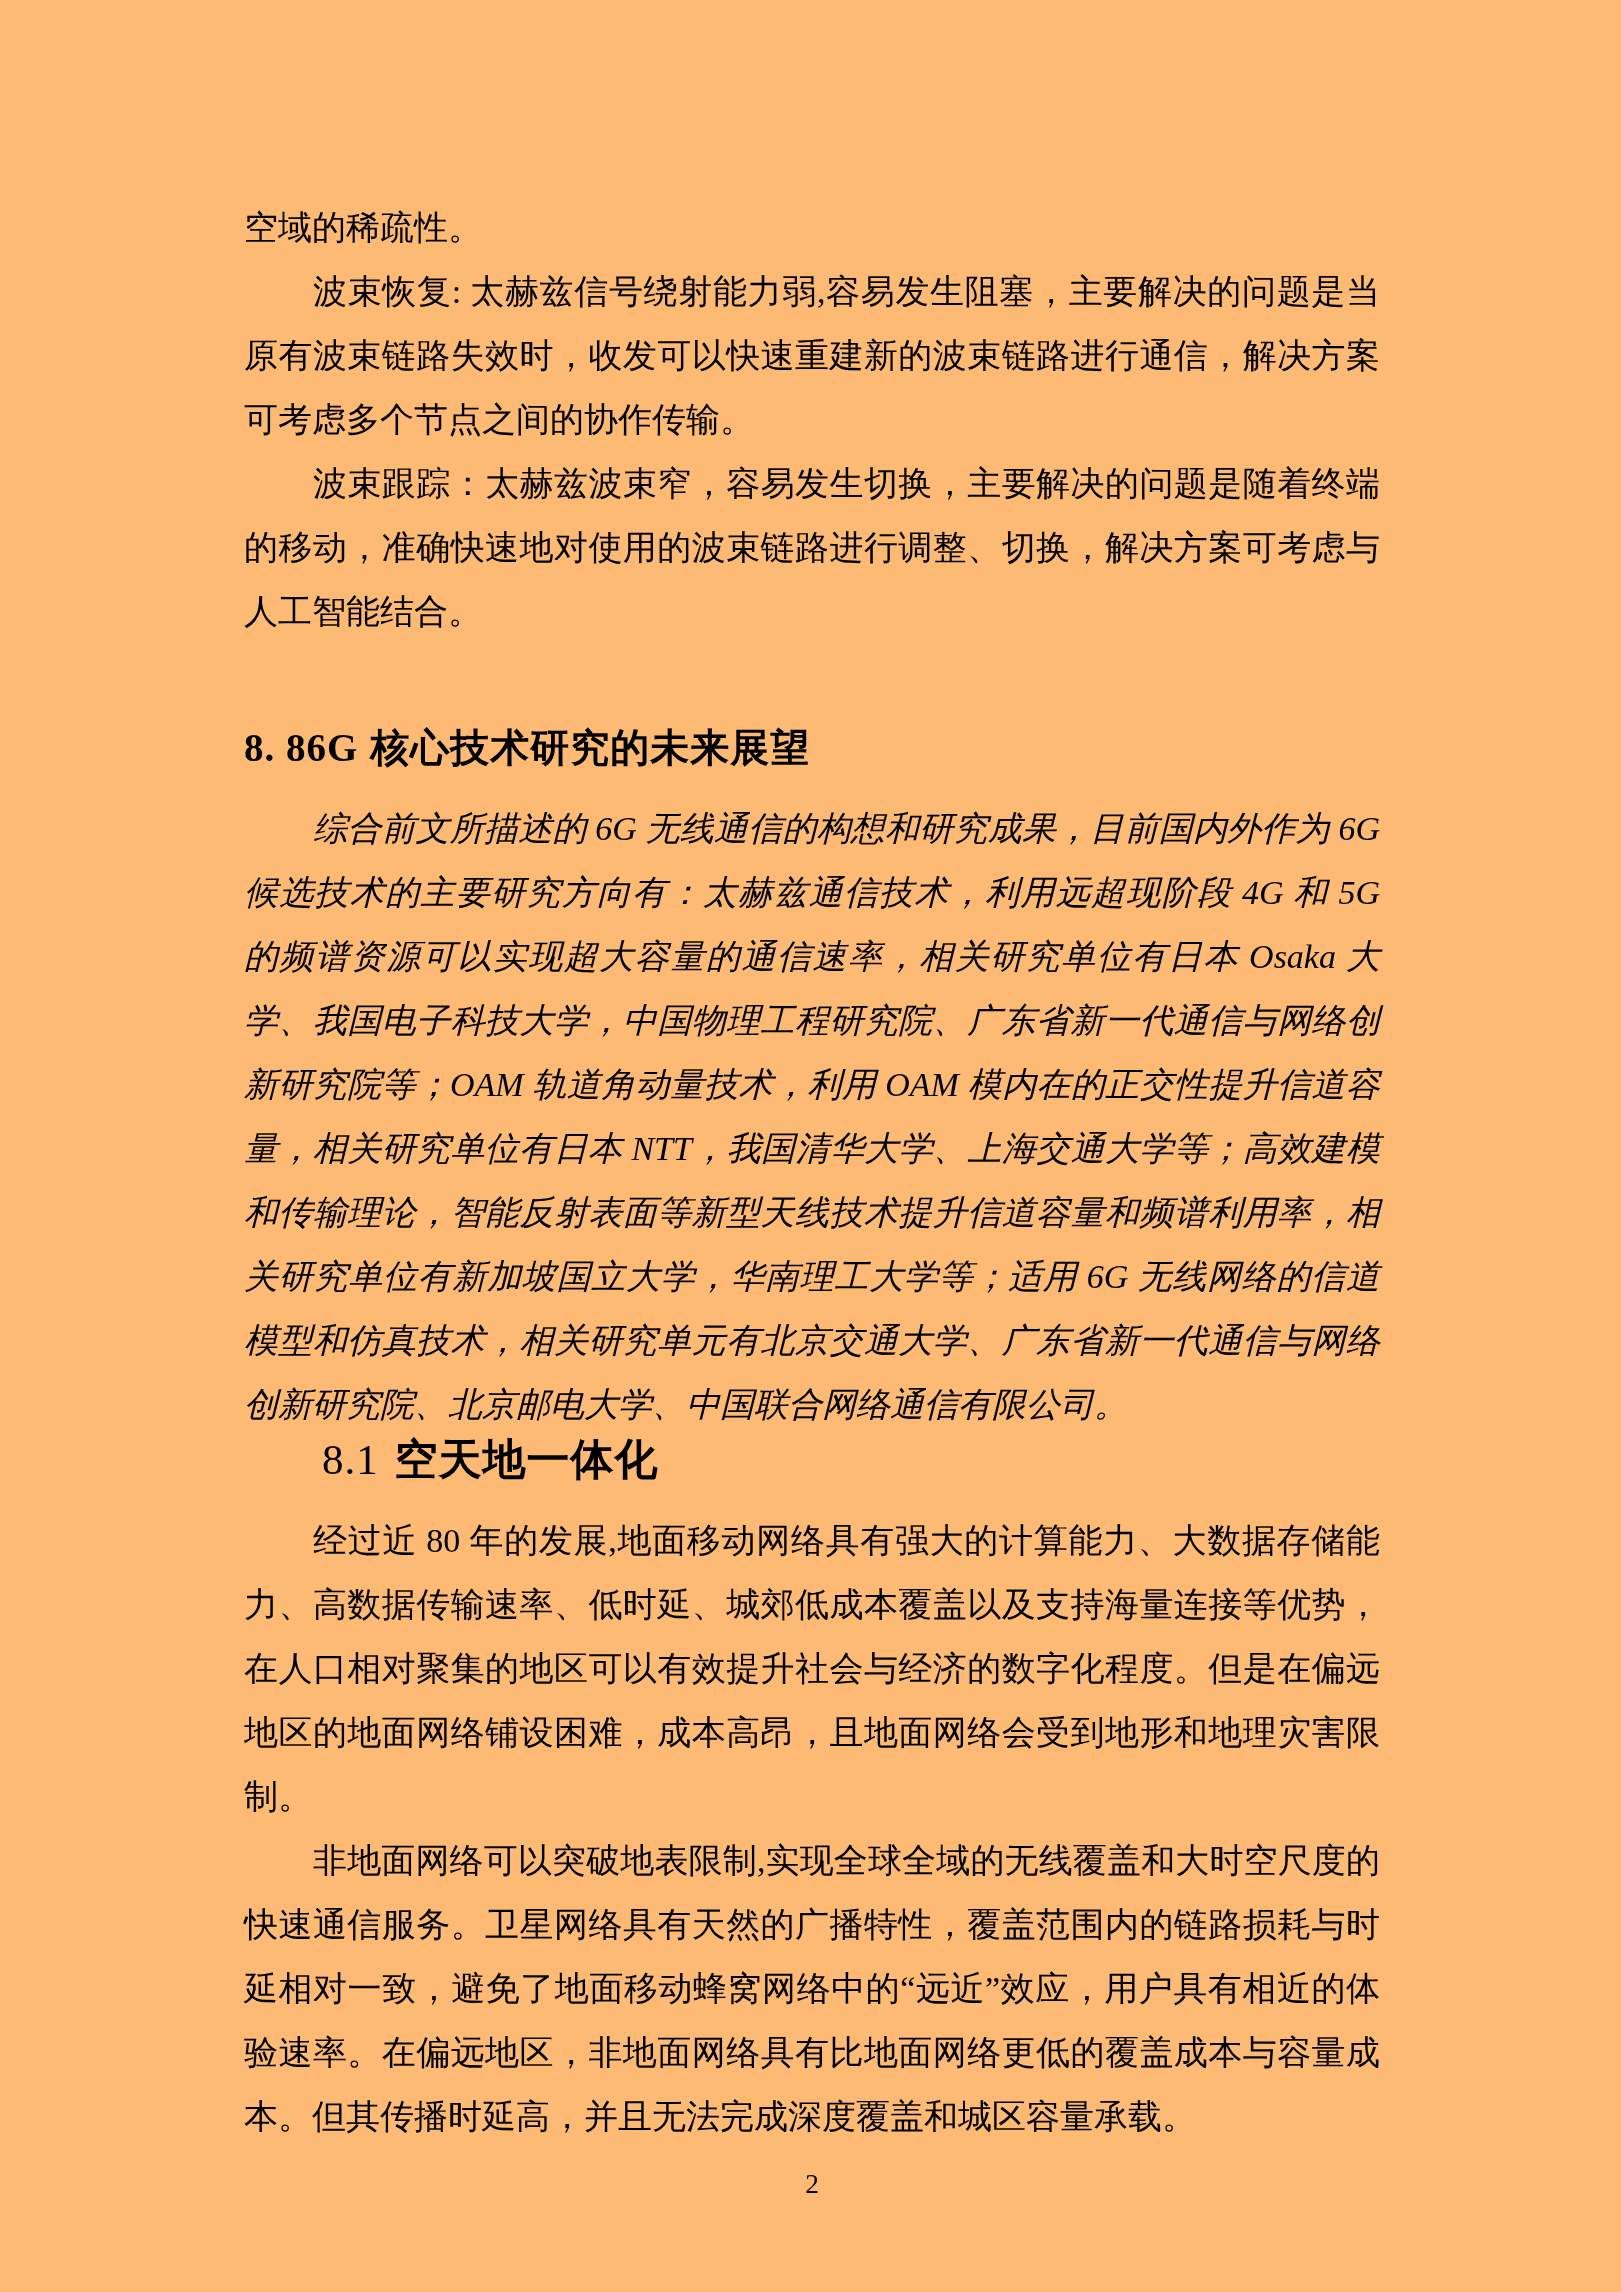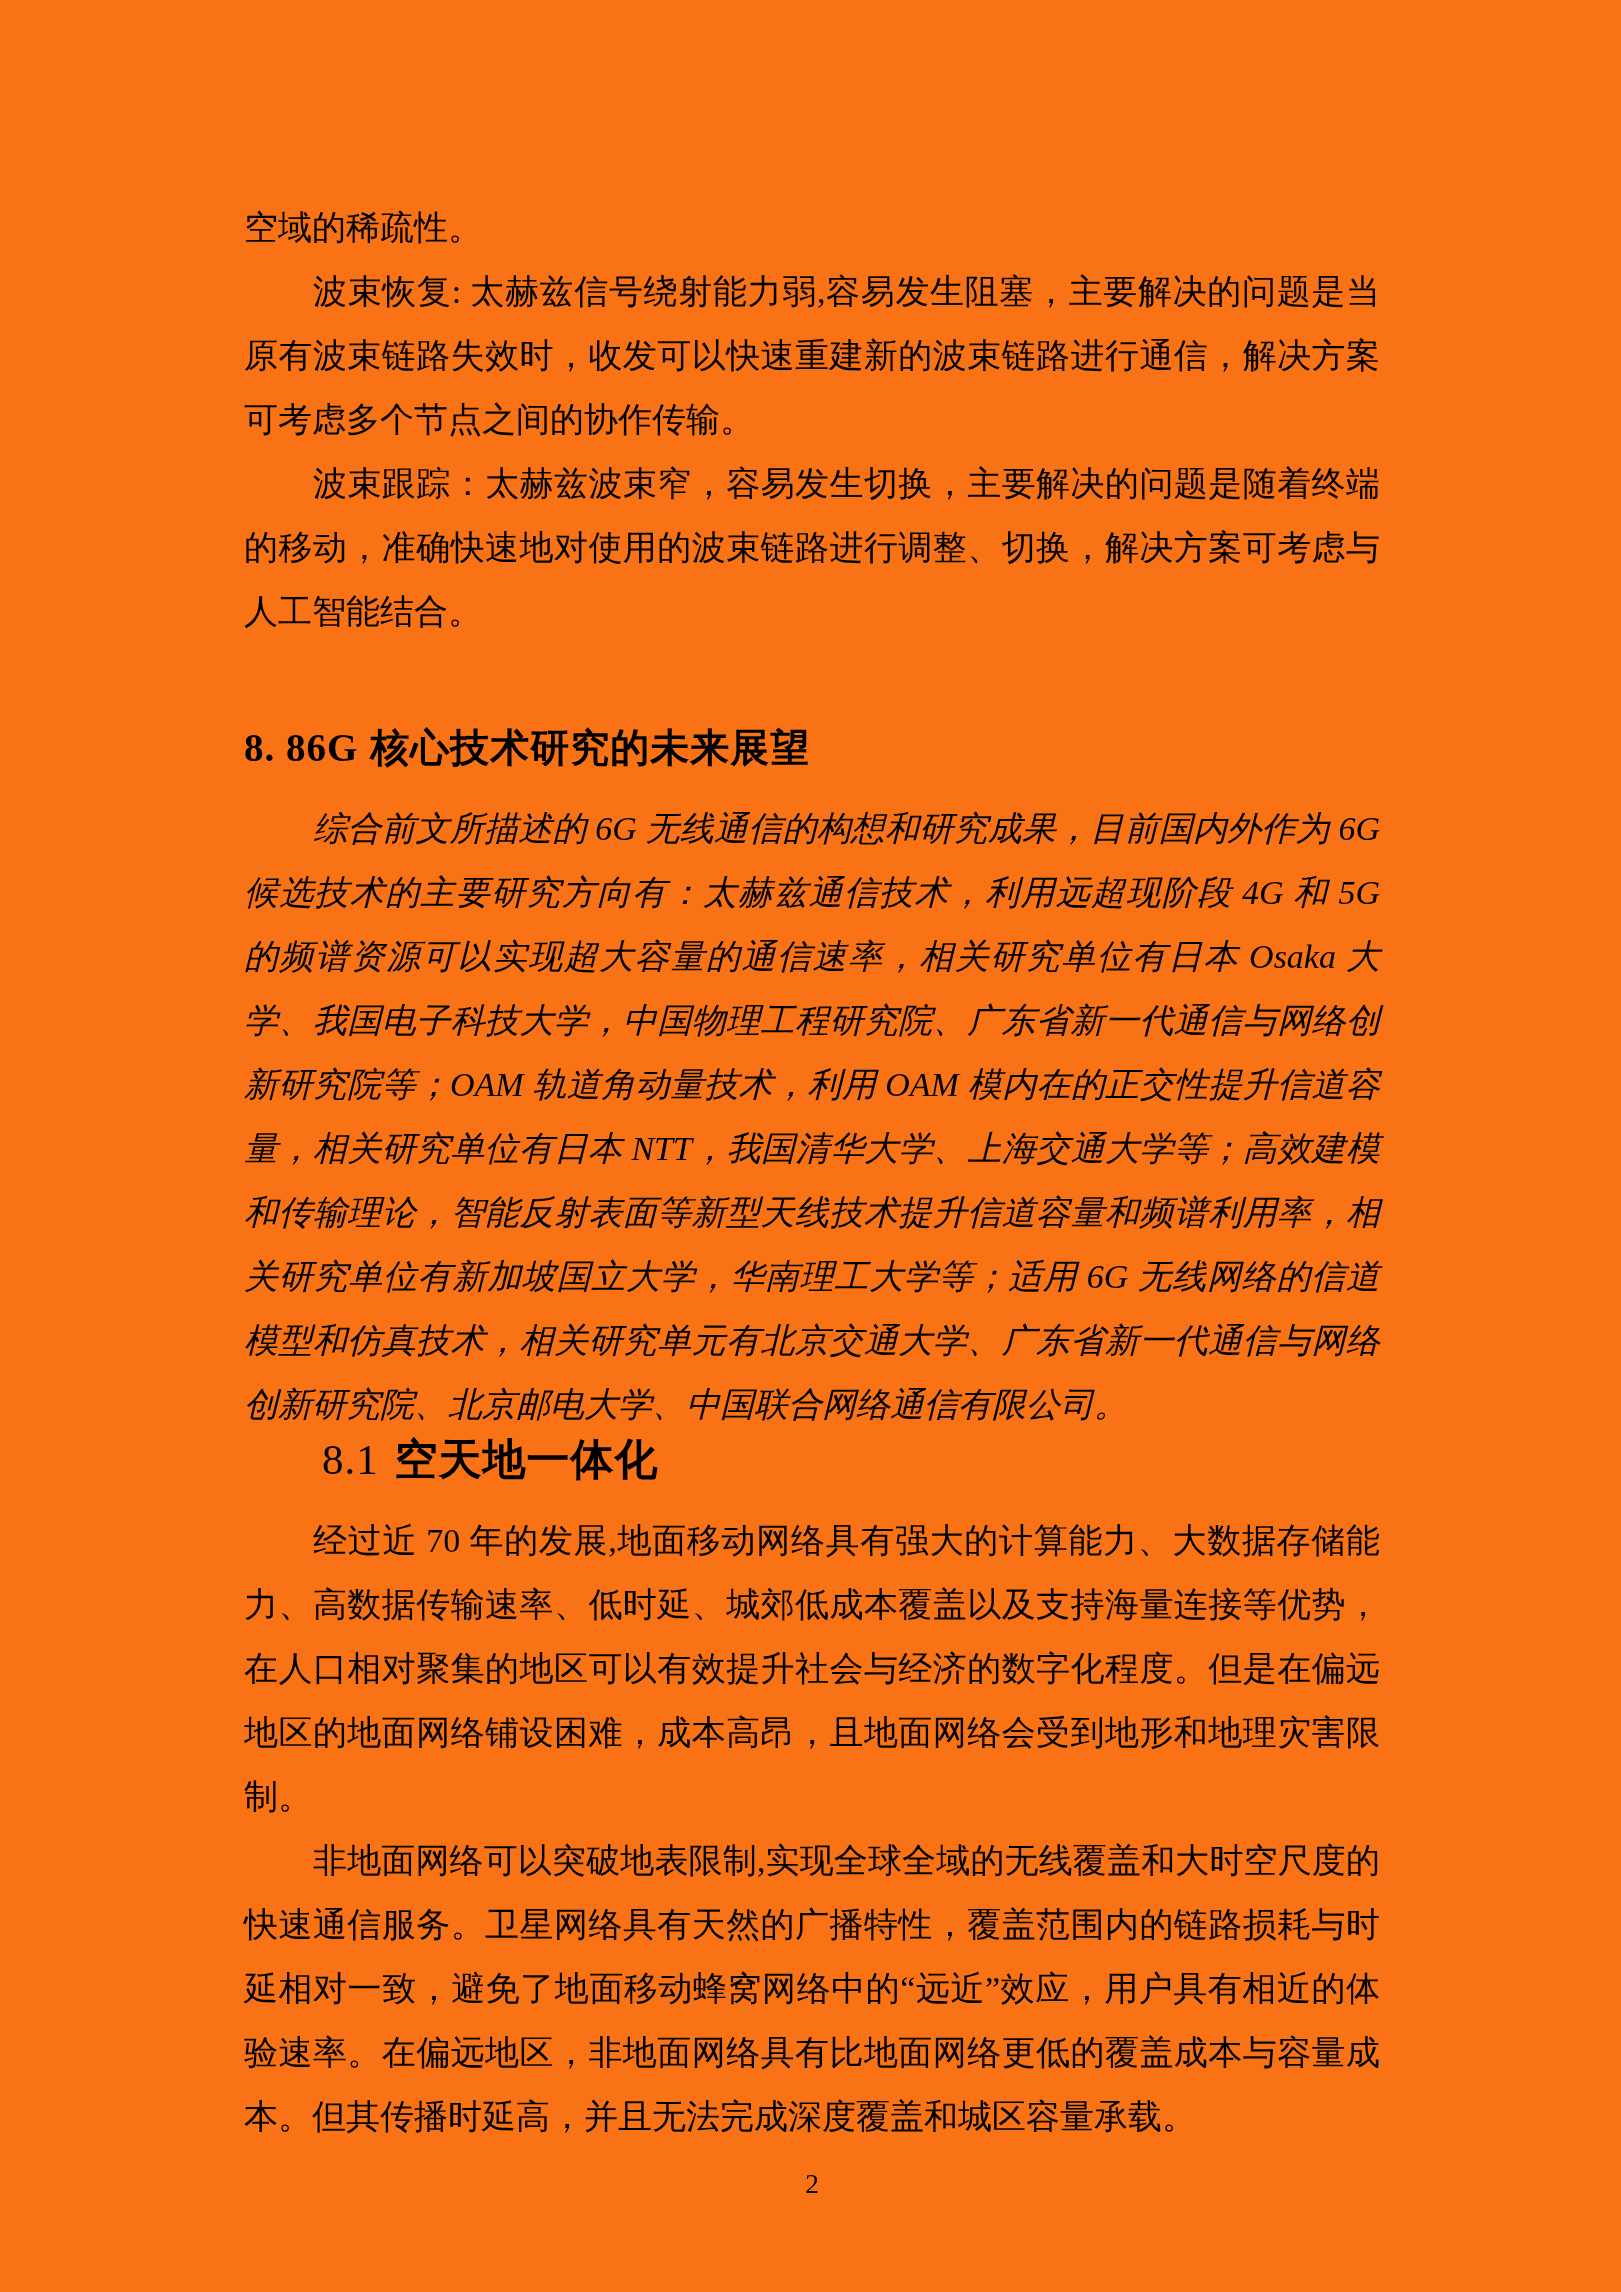--- a/index.html
+++ b/index.html
@@ -7,21 +7,21 @@
     width: 1621px;
     height: 2293px;
     background: #ffffff;
     position: relative;
     font-family: "Liberation Serif", "DejaVu Serif", serif;
   }
   .page {
     position: absolute;
     left: 0; top: 0;
     width: 1621px; height: 2293px;
-    background: #f97316;
+    background: #fdba74;
     overflow: hidden;
   }
   .content {
     position: absolute;
     left: 244px;
     top: 196px;
     width: 1136px;
     color: #000000;
   }
   p.body {
@@ -91,21 +91,21 @@
     <h2 class="section-heading">
       <span class="num">8. 86G</span><span class="title">核心技术研究的未来展望</span>
     </h2>
 
     <p class="body indent after-h2">综合前文所描述的 6G 无线通信的构想和研究成果，目前国内外作为 6G 候选技术的主要研究方向有：太赫兹通信技术，利用远超现阶段 4G 和 5G 的频谱资源可以实现超大容量的通信速率，相关研究单位有日本 Osaka 大学、我国电子科技大学，中国物理工程研究院、广东省新一代通信与网络创新研究院等；OAM 轨道角动量技术，利用 OAM 模内在的正交性提升信道容量，相关研究单位有日本 NTT，我国清华大学、上海交通大学等；高效建模和传输理论，智能反射表面等新型天线技术提升信道容量和频谱利用率，相关研究单位有新加坡国立大学，华南理工大学等；适用 6G 无线网络的信道模型和仿真技术，相关研究单元有北京交通大学、广东省新一代通信与网络创新研究院、北京邮电大学、中国联合网络通信有限公司。</p>
 
     <h3 class="subsection-heading">
       <span class="num">8.1</span><span class="title">空天地一体化</span>
     </h3>
 
-    <p class="body indent after-h3">经过近 70 年的发展,地面移动网络具有强大的计算能力、大数据存储能力、高数据传输速率、低时延、城郊低成本覆盖以及支持海量连接等优势，在人口相对聚集的地区可以有效提升社会与经济的数字化程度。但是在偏远地区的地面网络铺设困难，成本高昂，且地面网络会受到地形和地理灾害限制。</p>
+    <p class="body indent after-h3">经过近 80 年的发展,地面移动网络具有强大的计算能力、大数据存储能力、高数据传输速率、低时延、城郊低成本覆盖以及支持海量连接等优势，在人口相对聚集的地区可以有效提升社会与经济的数字化程度。但是在偏远地区的地面网络铺设困难，成本高昂，且地面网络会受到地形和地理灾害限制。</p>
 
     <p class="body indent">非地面网络可以突破地表限制,实现全球全域的无线覆盖和大时空尺度的快速通信服务。卫星网络具有天然的广播特性，覆盖范围内的链路损耗与时延相对一致，避免了地面移动蜂窝网络中的“远近”效应，用户具有相近的体验速率。在偏远地区，非地面网络具有比地面网络更低的覆盖成本与容量成本。但其传播时延高，并且无法完成深度覆盖和城区容量承载。</p>
 
     <div class="page-number">2</div>
 
   </main>
 </div>
 
 
 </body></html>

